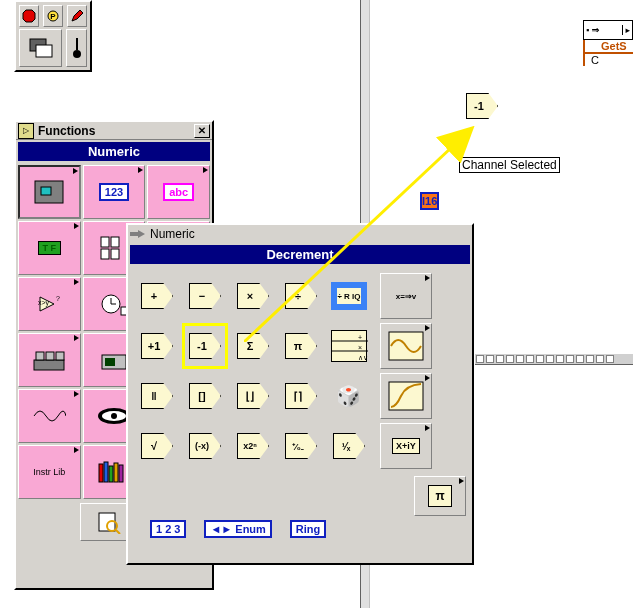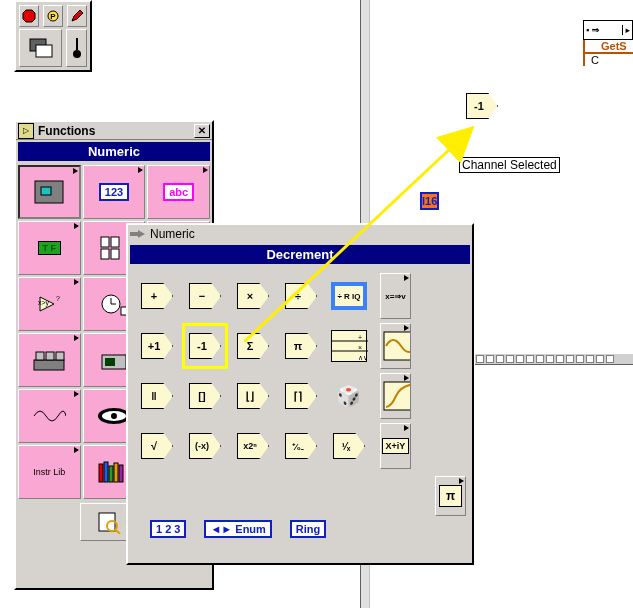--- a/index.html
+++ b/index.html
@@ -148,21 +148,21 @@
     display: flex; align-items: center; justify-content: center;
     font-size: 11px;
     font-weight: bold;
     clip-path: polygon(0 0, 70% 0, 100% 50%, 70% 100%, 0 100%);
   }
   .op-node span { transform: translateX(-3px); }
   .highlight-cell {
     border: 3px solid #ffff00;
   }
   .side-cell {
-    width: 31px; height: 46px;
+    width: 52px; height: 46px;
     border: 1px solid #808080;
     border-top-color: #fff;
     border-left-color: #fff;
     background: #d6d3ce;
     display: flex; align-items: center; justify-content: center;
     position: relative;
   }
   .vdiv { width: 4px; }
   .bottom-btns {
     display: flex; gap: 18px;
@@ -471,21 +471,21 @@
         <div class="op-node">
           <span>×</span>
         </div>
       </div>
     <div class="num-cell">
         <div class="op-node">
           <span>÷</span>
         </div>
       </div>
     <div class="num-cell">
-        <div style="width:36px;height:28px;background:#fcf8d0;border:4px solid #3b82f6;font-size:8px;font-weight:bold;display:flex;align-items:center;justify-content:center;text-align:right">÷ R IQ</div>
+        <div style="width:36px;height:28px;background:#fcf8d0;border:6px solid #3b82f6;font-size:8px;font-weight:bold;display:flex;align-items:center;justify-content:center;text-align:right">÷ R IQ</div>
       </div>
     <div class="vdiv"></div>
     <div class="side-cell">
         <div class="mini-arrow"></div>
         <div style="font-size:8px;font-weight:bold">x=⇒v</div>
       </div>
 
     <div class="num-cell">
         <div class="op-node">
           <span>+1</span>

